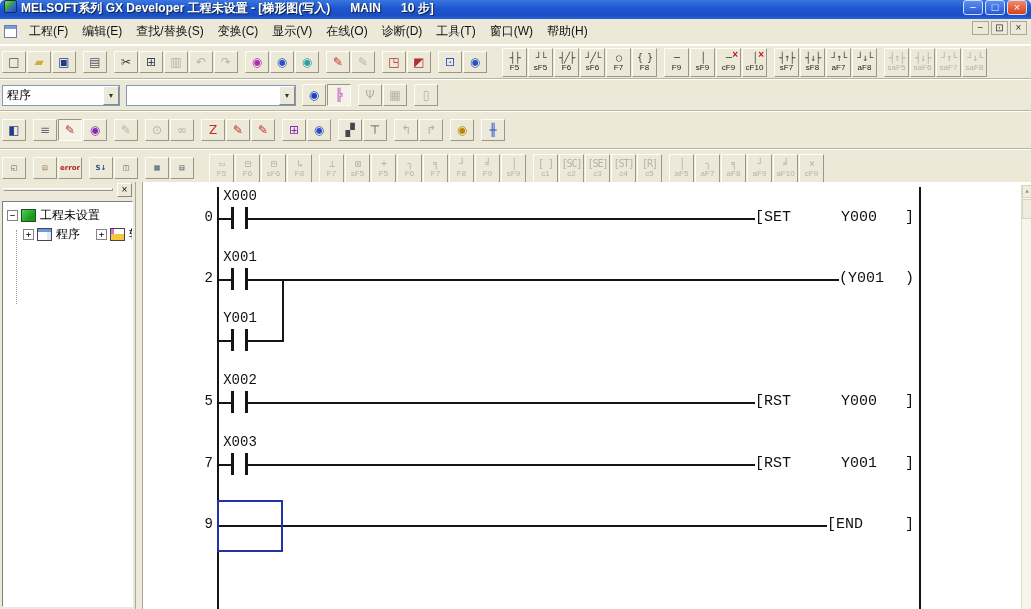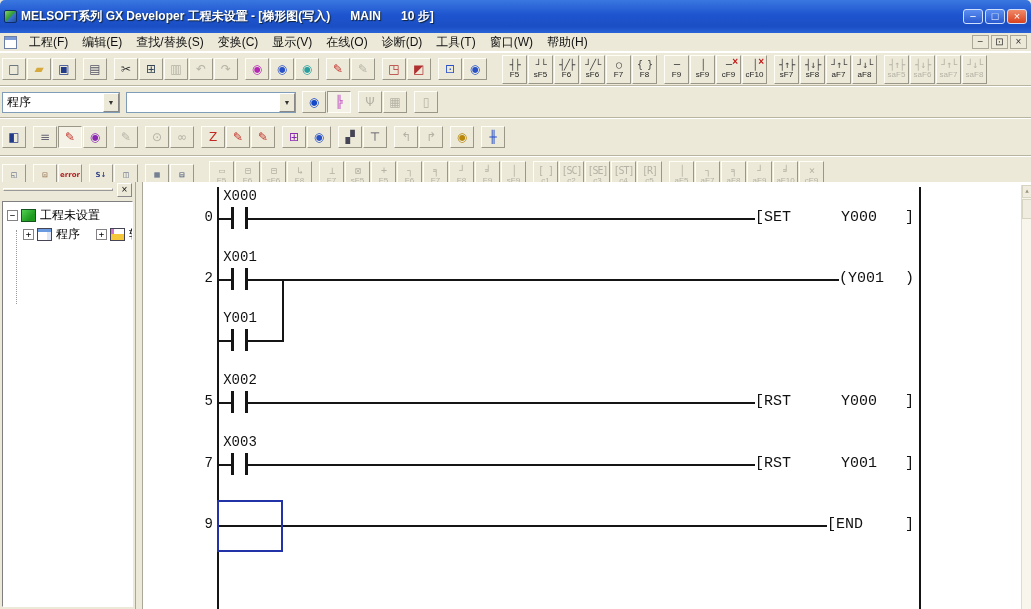--- a/index.html
+++ b/index.html
@@ -2,32 +2,32 @@
 <html><head>
 <meta charset="utf-8">
 <style>
   * { margin:0; padding:0; box-sizing:border-box; }
   html,body { width:1031px; height:609px; overflow:hidden; }
   body { font-family:"Liberation Sans", sans-serif; background:#ece9d8; position:relative; }
 
   .window { width:1031px; height:609px; position:relative; background:#ece9d8; overflow:hidden; }
 
   
-  .titlebar { height:33px; background:linear-gradient(180deg,#3a77e0 0%,#1e55cf 45%,#1a4ec4 80%,#2a63d8 100%);
-              display:flex; align-items:center; padding:14px 4px; border-radius:5px 5px 0 0; position:relative; }
+  .titlebar { height:19px; background:linear-gradient(180deg,#3a77e0 0%,#1e55cf 45%,#1a4ec4 80%,#2a63d8 100%);
+              display:flex; padding:0 4px; border-radius:5px 5px 0 0; position:relative; }
   .app-icon { width:13px; height:13px; border-radius:2px; margin-right:4px; flex:0 0 auto;
               background:linear-gradient(135deg,#8ad06a 0%,#35a035 45%,#3a6fd0 60%,#244f9a 100%); border:1px solid #0f2e66; }
   .title { color:#fff; font-weight:bold; font-size:12px; white-space:pre; text-shadow:1px 1px 1px #123; overflow:hidden; flex:1; }
   .caption-buttons { display:flex; gap:2px; }
   .cap { width:20px; height:15px; border-radius:3px; color:#fff; font-size:11px; line-height:13px; text-align:center;
          border:1px solid #cfe0ff; background:linear-gradient(180deg,#5b8ef0,#2a5ad0); cursor:default; }
   .cap.close { background:linear-gradient(180deg,#f08a6a,#d8411e); }
 
   
-  .menubar { height:19px; background:#ece9d8; border-bottom:1px solid #fff; display:flex; align-items:center; padding:0 4px; position:relative; }
+  .menubar { height:26px; background:#ece9d8; border-bottom:1px solid #fff; display:flex; align-items:center; padding:0 4px; position:relative; }
   .mdi-icon { width:13px; height:13px; background:#fff; border:1px solid #6a7ea8; box-shadow:inset 0 3px #7a9ad8; margin-right:5px; }
   .menu-item { font-size:12px; color:#111; padding:1px 7px; white-space:nowrap; }
   .mdi-controls { position:absolute; right:4px; top:2px; display:flex; gap:2px; }
   .mdibtn { width:17px; height:14px; font-size:10px; line-height:12px; text-align:center; color:#333;
             border:1px solid #aca899; background:#ece9d8; }
 
   
   .toolbar { background:#ece9d8; border-top:1px solid #fff; border-bottom:1px solid #b8b4a2; display:flex; align-items:center;
              padding:2px 2px; white-space:nowrap; overflow:hidden; }
   .t1 { height:34px; } .t2 { height:32px; } .t3 { height:38px; } .t4 { height:38px; border-bottom:1px solid #888; }

